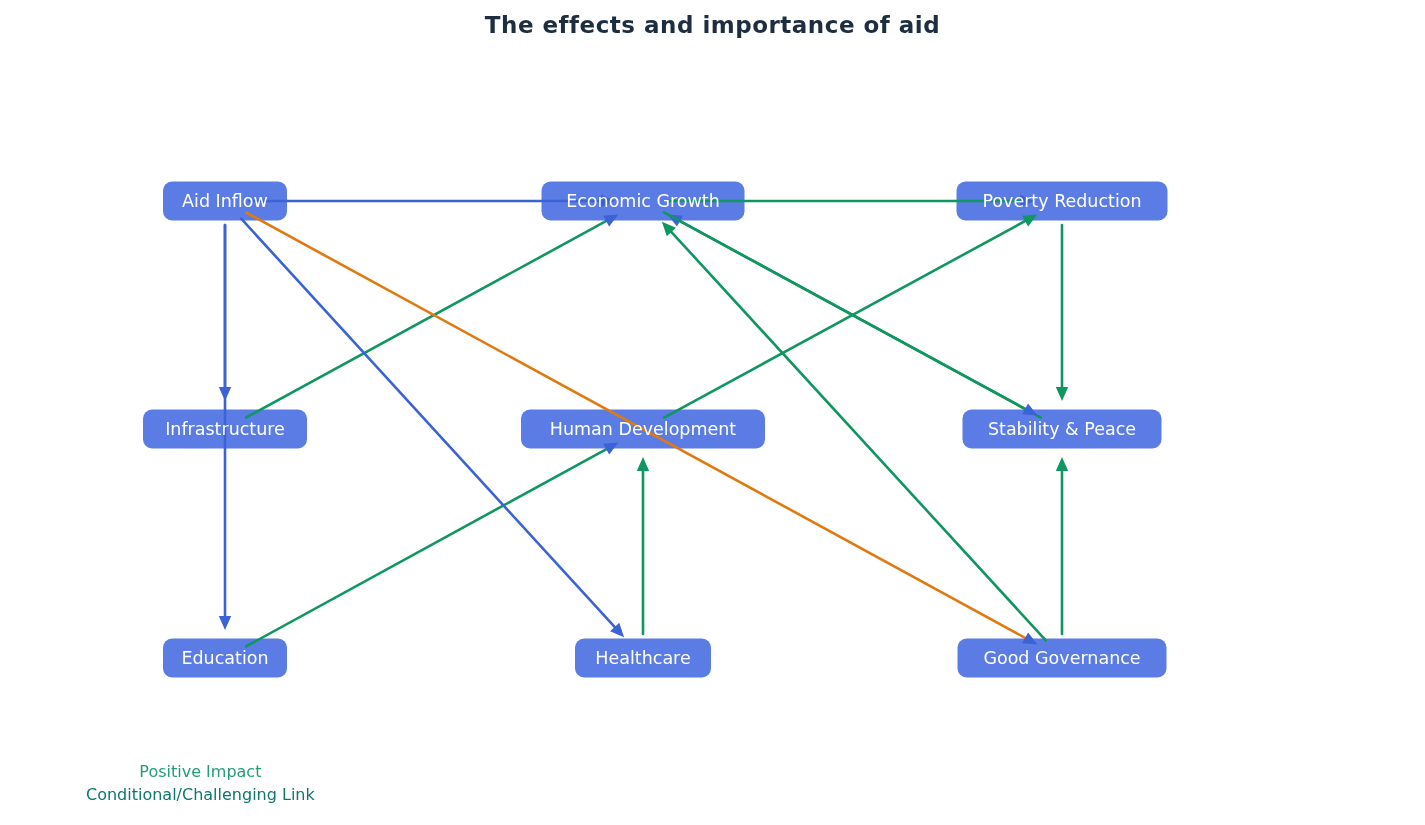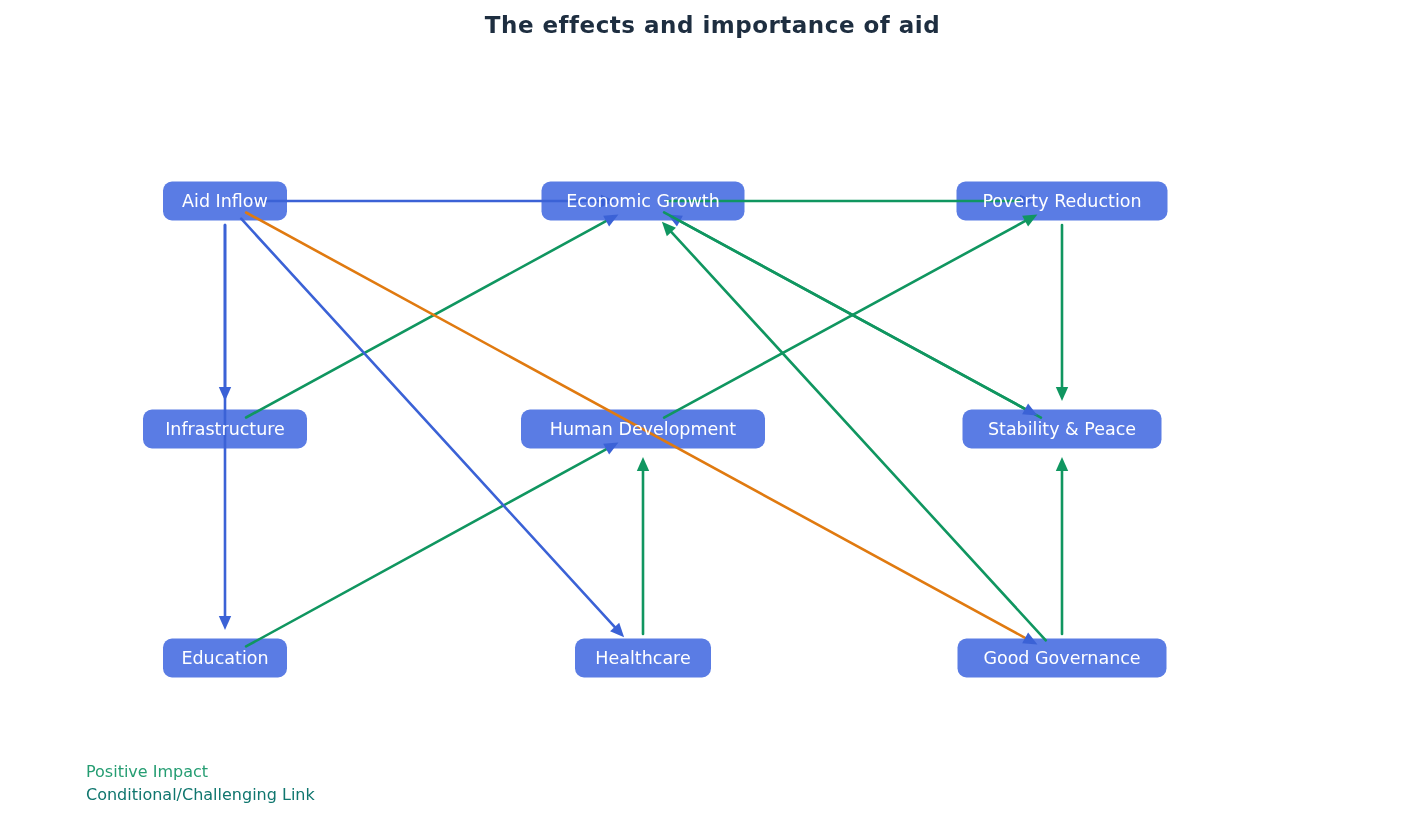--- a/index.html
+++ b/index.html
@@ -60,16 +60,16 @@
       <text x="643" y="201" fill="#ffffff" text-anchor="middle" dominant-baseline="central" font-size="17.5" font-family="&quot;DejaVu Sans&quot;,&quot;Liberation Sans&quot;,sans-serif">Economic Growth</text>
       <text x="1062" y="201" fill="#ffffff" text-anchor="middle" dominant-baseline="central" font-size="17.5" font-family="&quot;DejaVu Sans&quot;,&quot;Liberation Sans&quot;,sans-serif">Poverty Reduction</text>
       <text x="225" y="429" fill="#ffffff" text-anchor="middle" dominant-baseline="central" font-size="17.5" font-family="&quot;DejaVu Sans&quot;,&quot;Liberation Sans&quot;,sans-serif">Infrastructure</text>
       <text x="643" y="429" fill="#ffffff" text-anchor="middle" dominant-baseline="central" font-size="17.5" font-family="&quot;DejaVu Sans&quot;,&quot;Liberation Sans&quot;,sans-serif">Human Development</text>
       <text x="1062" y="429" fill="#ffffff" text-anchor="middle" dominant-baseline="central" font-size="17.5" font-family="&quot;DejaVu Sans&quot;,&quot;Liberation Sans&quot;,sans-serif">Stability &amp; Peace</text>
       <text x="225" y="658" fill="#ffffff" text-anchor="middle" dominant-baseline="central" font-size="17.5" font-family="&quot;DejaVu Sans&quot;,&quot;Liberation Sans&quot;,sans-serif">Education</text>
       <text x="643" y="658" fill="#ffffff" text-anchor="middle" dominant-baseline="central" font-size="17.5" font-family="&quot;DejaVu Sans&quot;,&quot;Liberation Sans&quot;,sans-serif">Healthcare</text>
       <text x="1062" y="658" fill="#ffffff" text-anchor="middle" dominant-baseline="central" font-size="17.5" font-family="&quot;DejaVu Sans&quot;,&quot;Liberation Sans&quot;,sans-serif">Good Governance</text>
     </svg>
   <div class="legend">
-    <div class="legend-item" style="color: rgb(37, 157, 114);">Positive Impact</div>
+    <div class="legend-item" style="color: rgb(37, 157, 114); text-align: center;">Positive Impact</div>
     <div class="legend-item" style="color: #0f766e;">Conditional/Challenging Link</div>
   </div>
 </div>
 
 </body></html>

